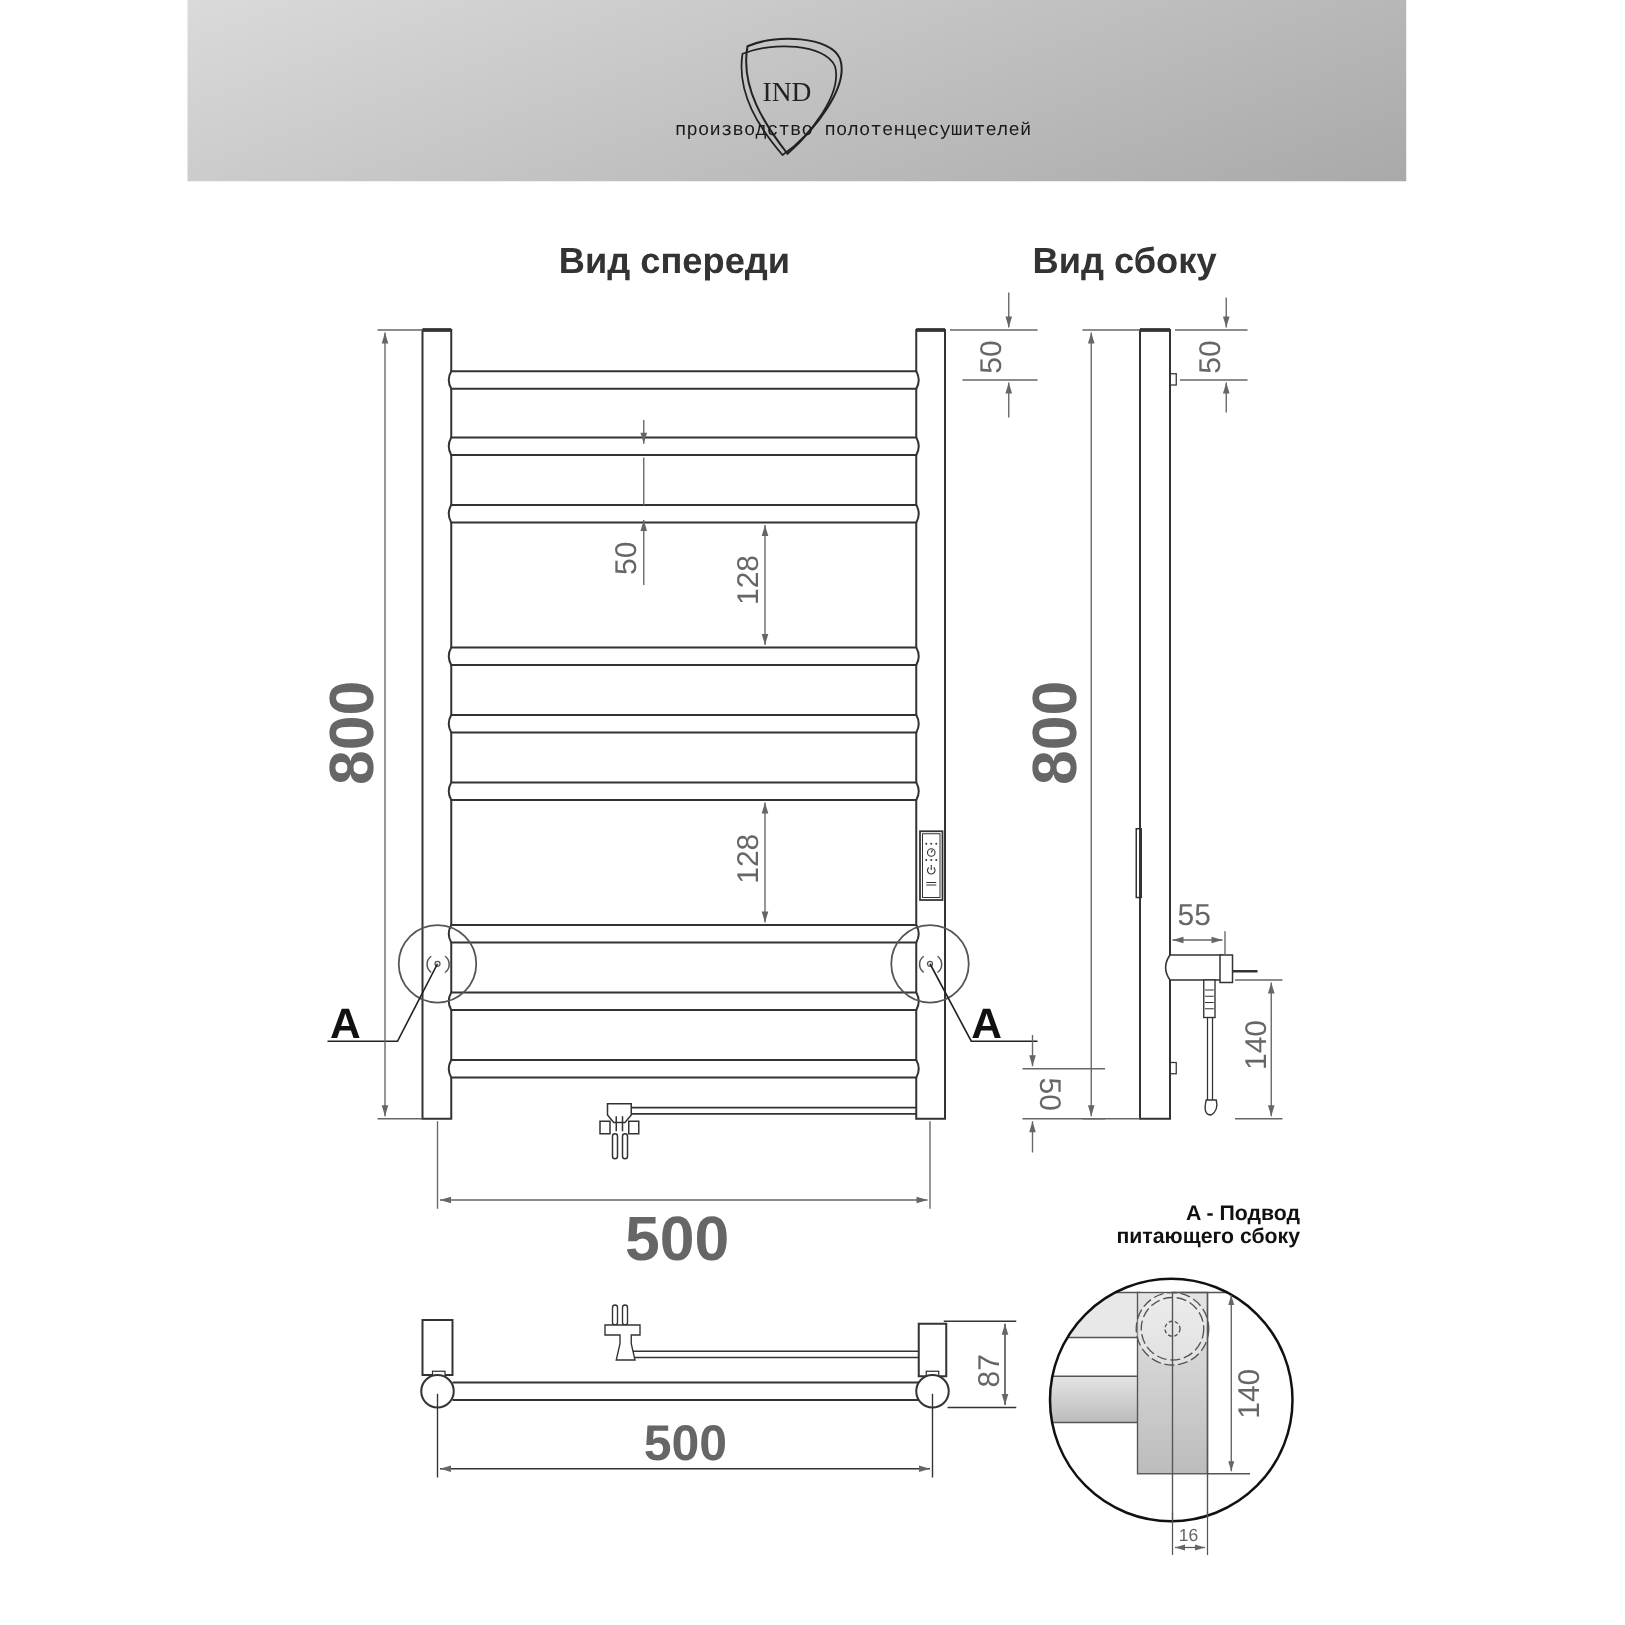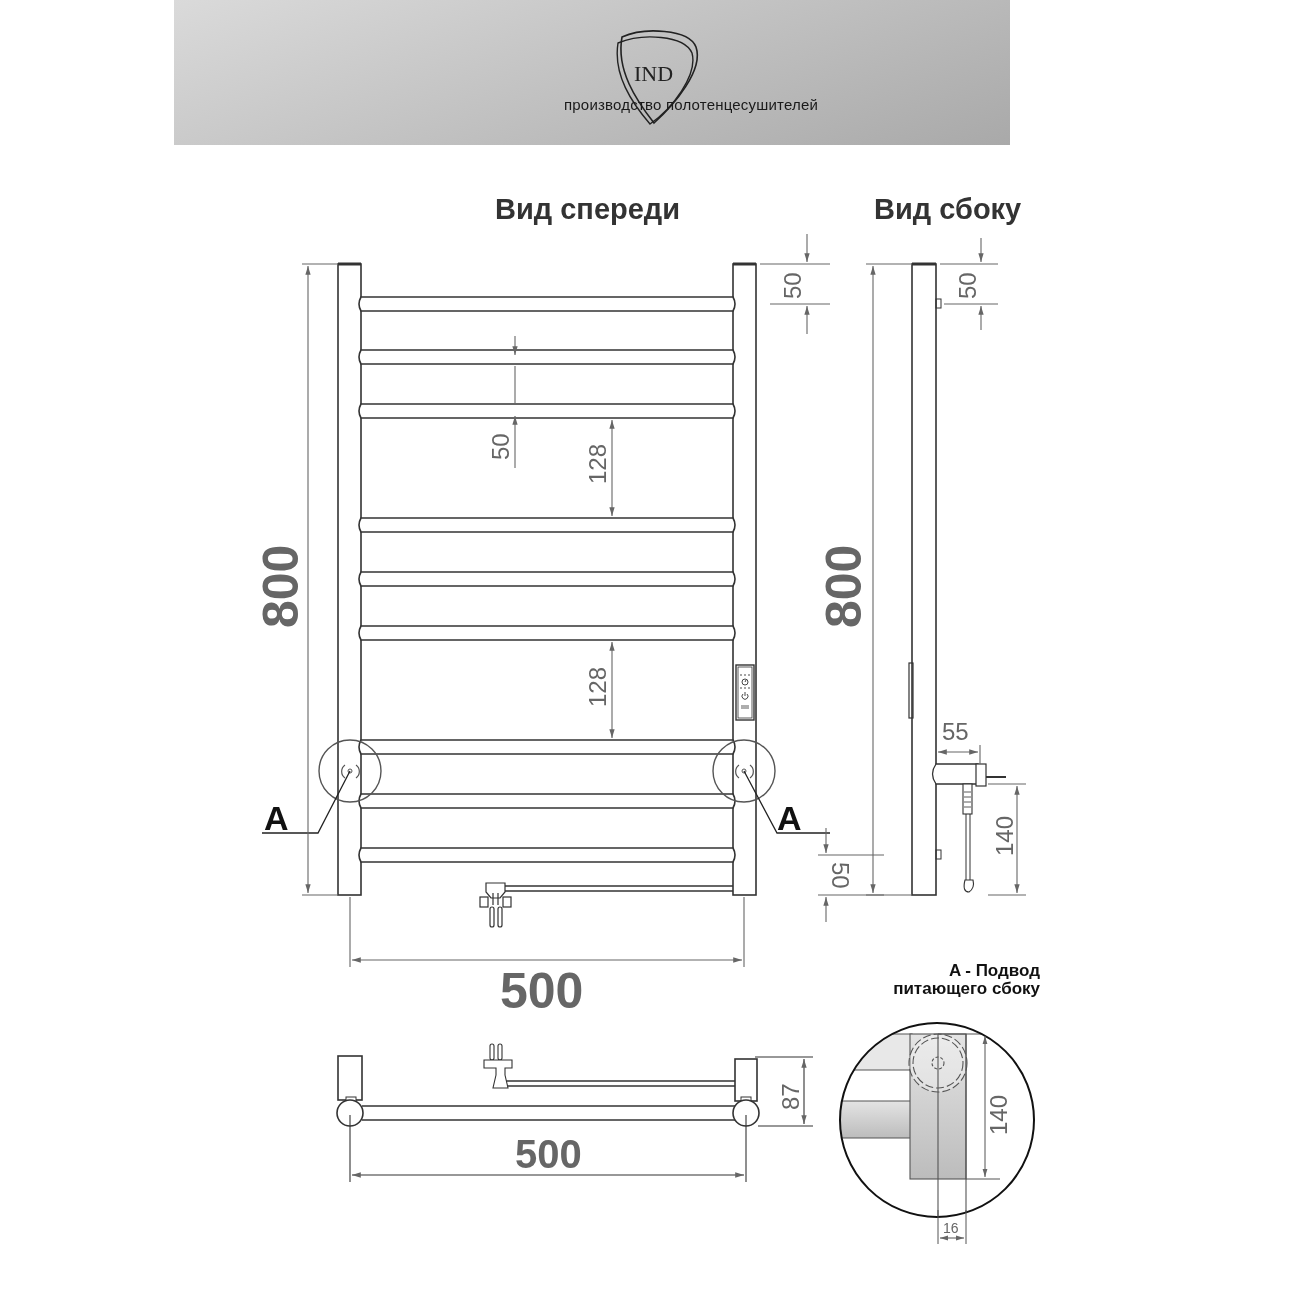--- a/index.html
+++ b/index.html
@@ -1,25 +1,25 @@
 <!DOCTYPE html>
 <html><head>
 <meta charset="utf-8">
 <style>
   html, body { margin: 0; padding: 0; background: #ffffff; }
   body { width: 1300px; height: 1300px; position: relative; overflow: hidden;
          font-family: "Liberation Sans", sans-serif; }
-  .banner { position: absolute; left: 174px; top: 0; width: 836px; height: 145px;
+  .banner { position: absolute; left: 150px; top: 0; width: 975px; height: 145px;
             background: linear-gradient(160deg, #dadada 0%, #c4c4c4 45%, #a9a9a9 100%); }
   .brand { position: absolute; left: 550px; top: 18px; font-size: 78px; letter-spacing: 3px;
            color: #111111; font-family: "Liberation Sans", sans-serif; font-weight: 400; line-height: 1; }
   .tagline { position: absolute; left: 552px; top: 96px; font-size: 15px; color: #1a1a1a;
-             letter-spacing: 0.2px; }
+             letter-spacing: 0.2px; font-family: Liberation Mono, monospace; }
   .logo { position: absolute; left: 440px; top: 25px; width: 90px; height: 100px; }
-  .view-title { position: absolute; font-size: 29px; font-weight: bold; color: #333333; margin-left: 48px; }
+  .view-title { position: absolute; font-size: 29px; font-weight: bold; color: #333333; }
   svg.drawing { position: absolute; left: 0; top: 0; width: 1300px; height: 1300px; }
   .dim-big { font-weight: bold; font-size: 50px; fill: #666666; }
   .dim-sm { font-size: 24px; fill: #666666; }
   .label-a { font-weight: bold; font-size: 34px; fill: #111111; }
   .detail-title { position: absolute; left: 820px; top: 962px; width: 220px; text-align: right;
                   font-size: 17px; font-weight: bold; color: #111111; line-height: 18px; }
 </style>
 </head>
 <body>
 

